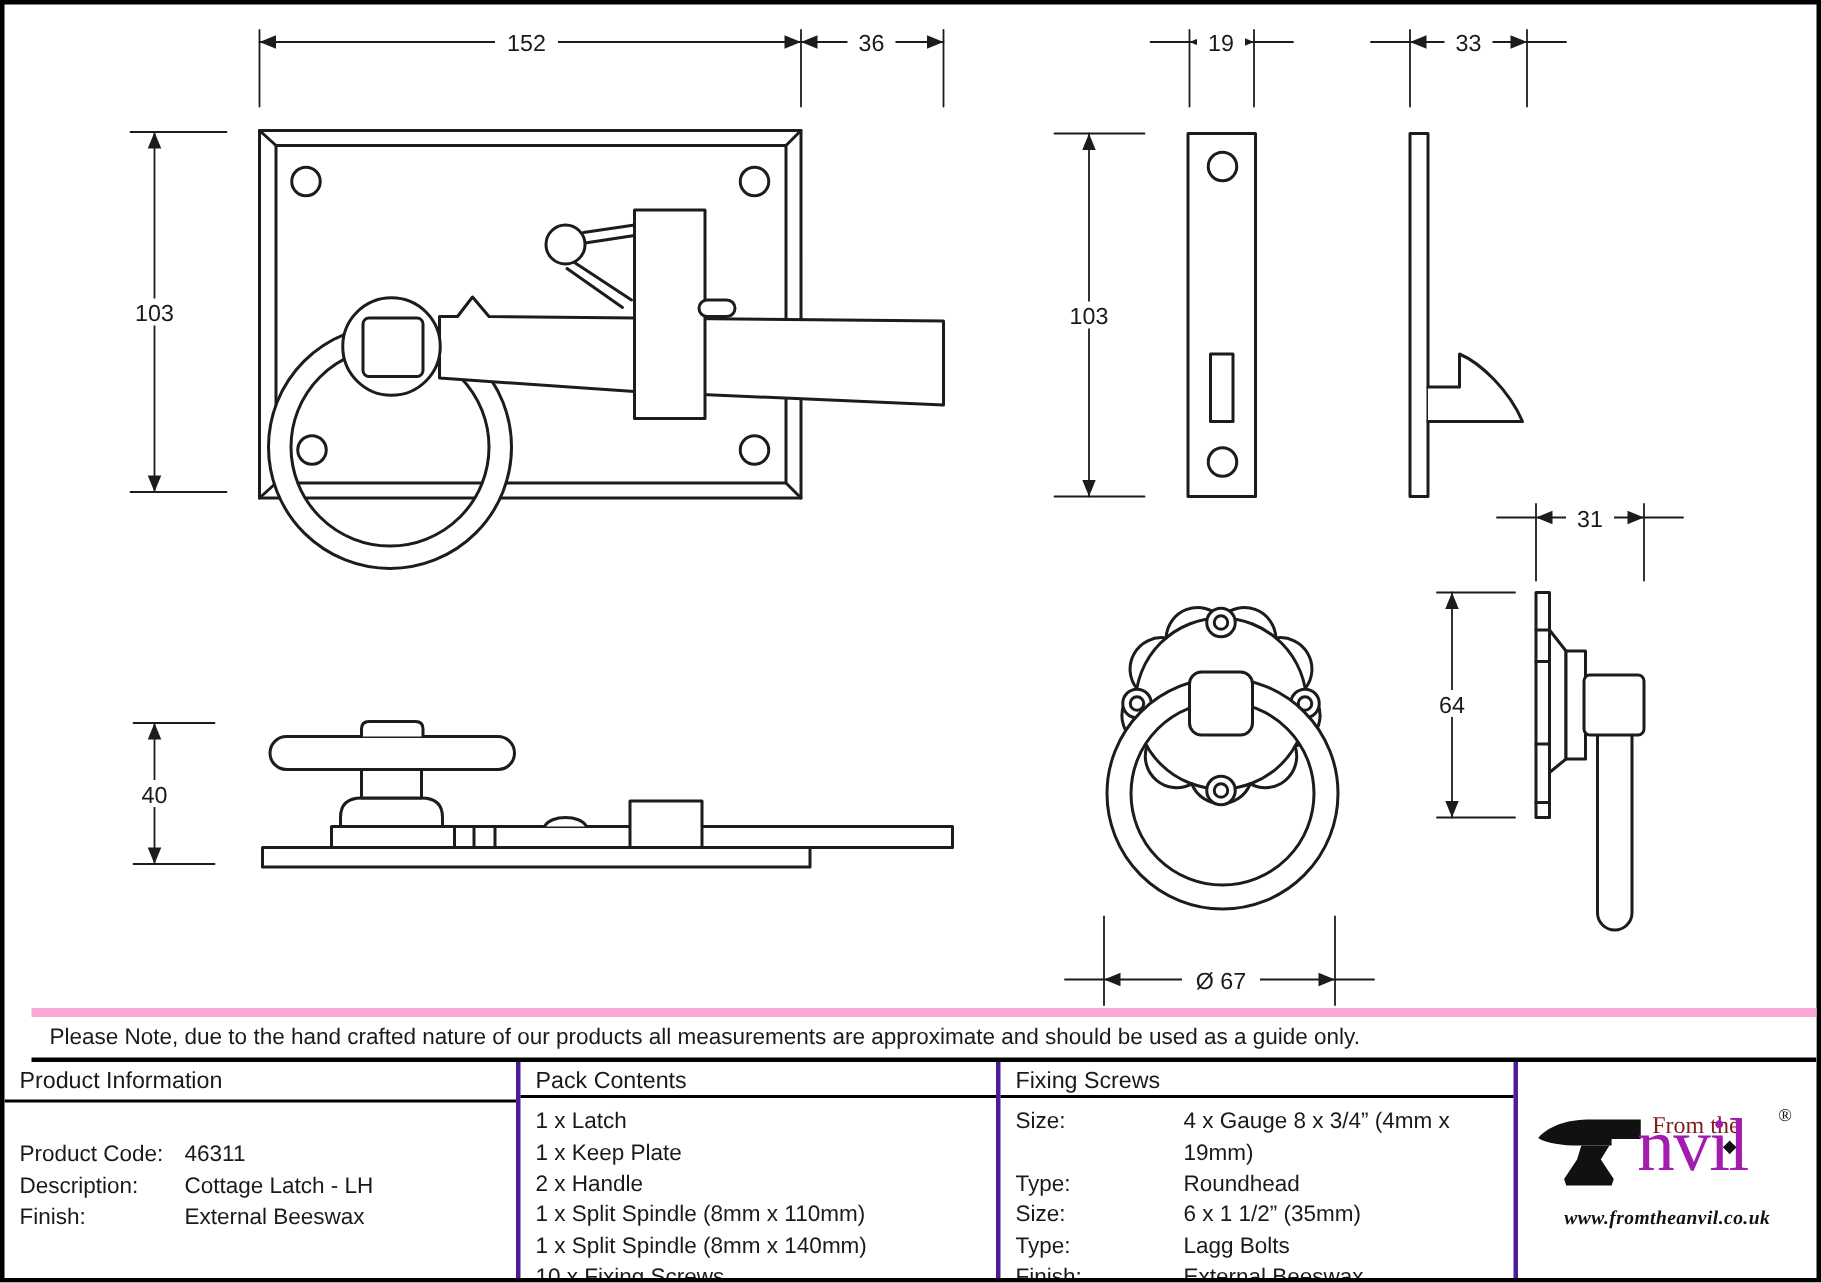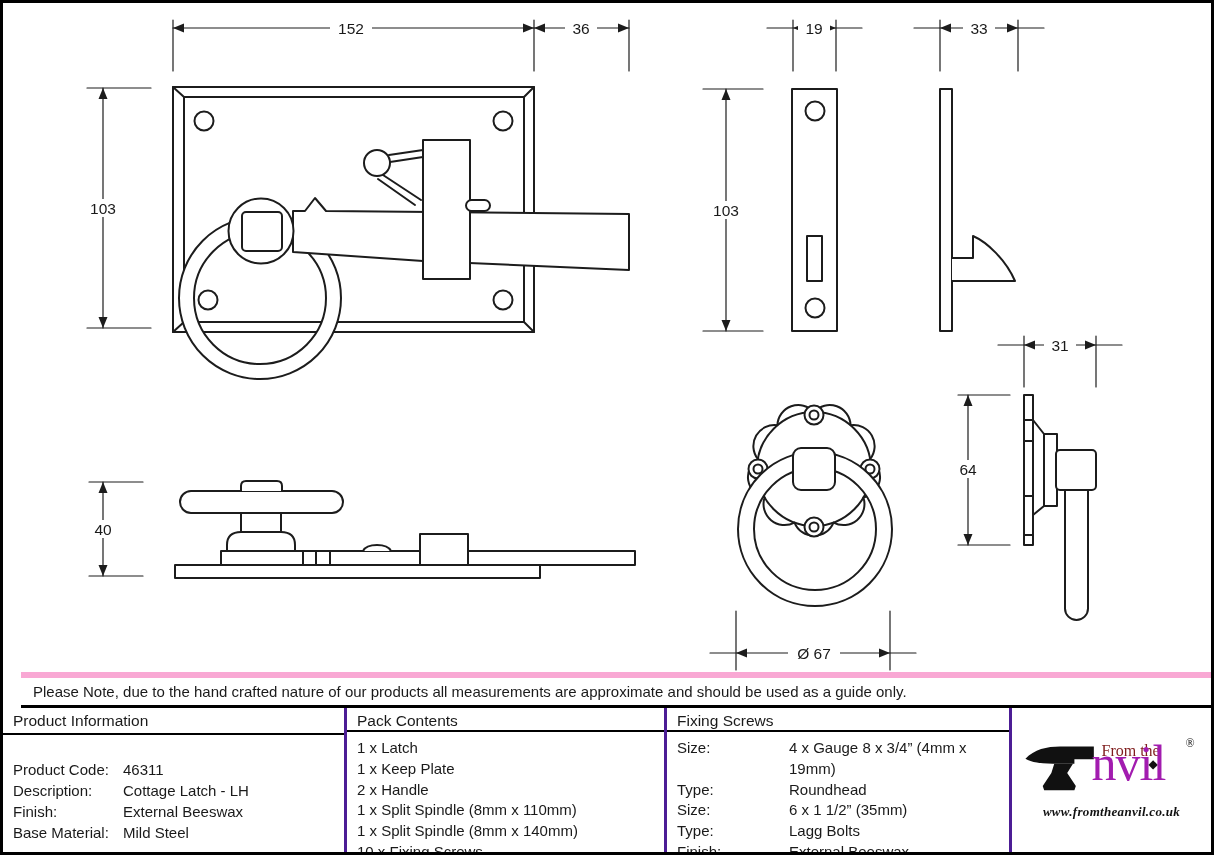--- a/index.html
+++ b/index.html
@@ -230,24 +230,20 @@
             <span class="val">46311</span>
           </div>
         <div class="kv">
             <span class="lbl">Description:</span>
             <span class="val">Cottage Latch - LH</span>
           </div>
         <div class="kv">
             <span class="lbl">Finish:</span>
             <span class="val">External Beeswax</span>
           </div>
-        <div class="kv">
-            <span class="lbl">Base Material:</span>
-            <span class="val">Mild Steel</span>
-          </div>
       </div>
     </div>
 
     <div class="col col2" style="width:320px">
       <div class="col-h">Pack Contents</div>
       <div class="col-body">
         <div class="pc-item">1 x Latch</div>
         <div class="pc-item">1 x Keep Plate</div>
         <div class="pc-item">2 x Handle</div>
         <div class="pc-item">1 x Split Spindle (8mm x 110mm)</div>

